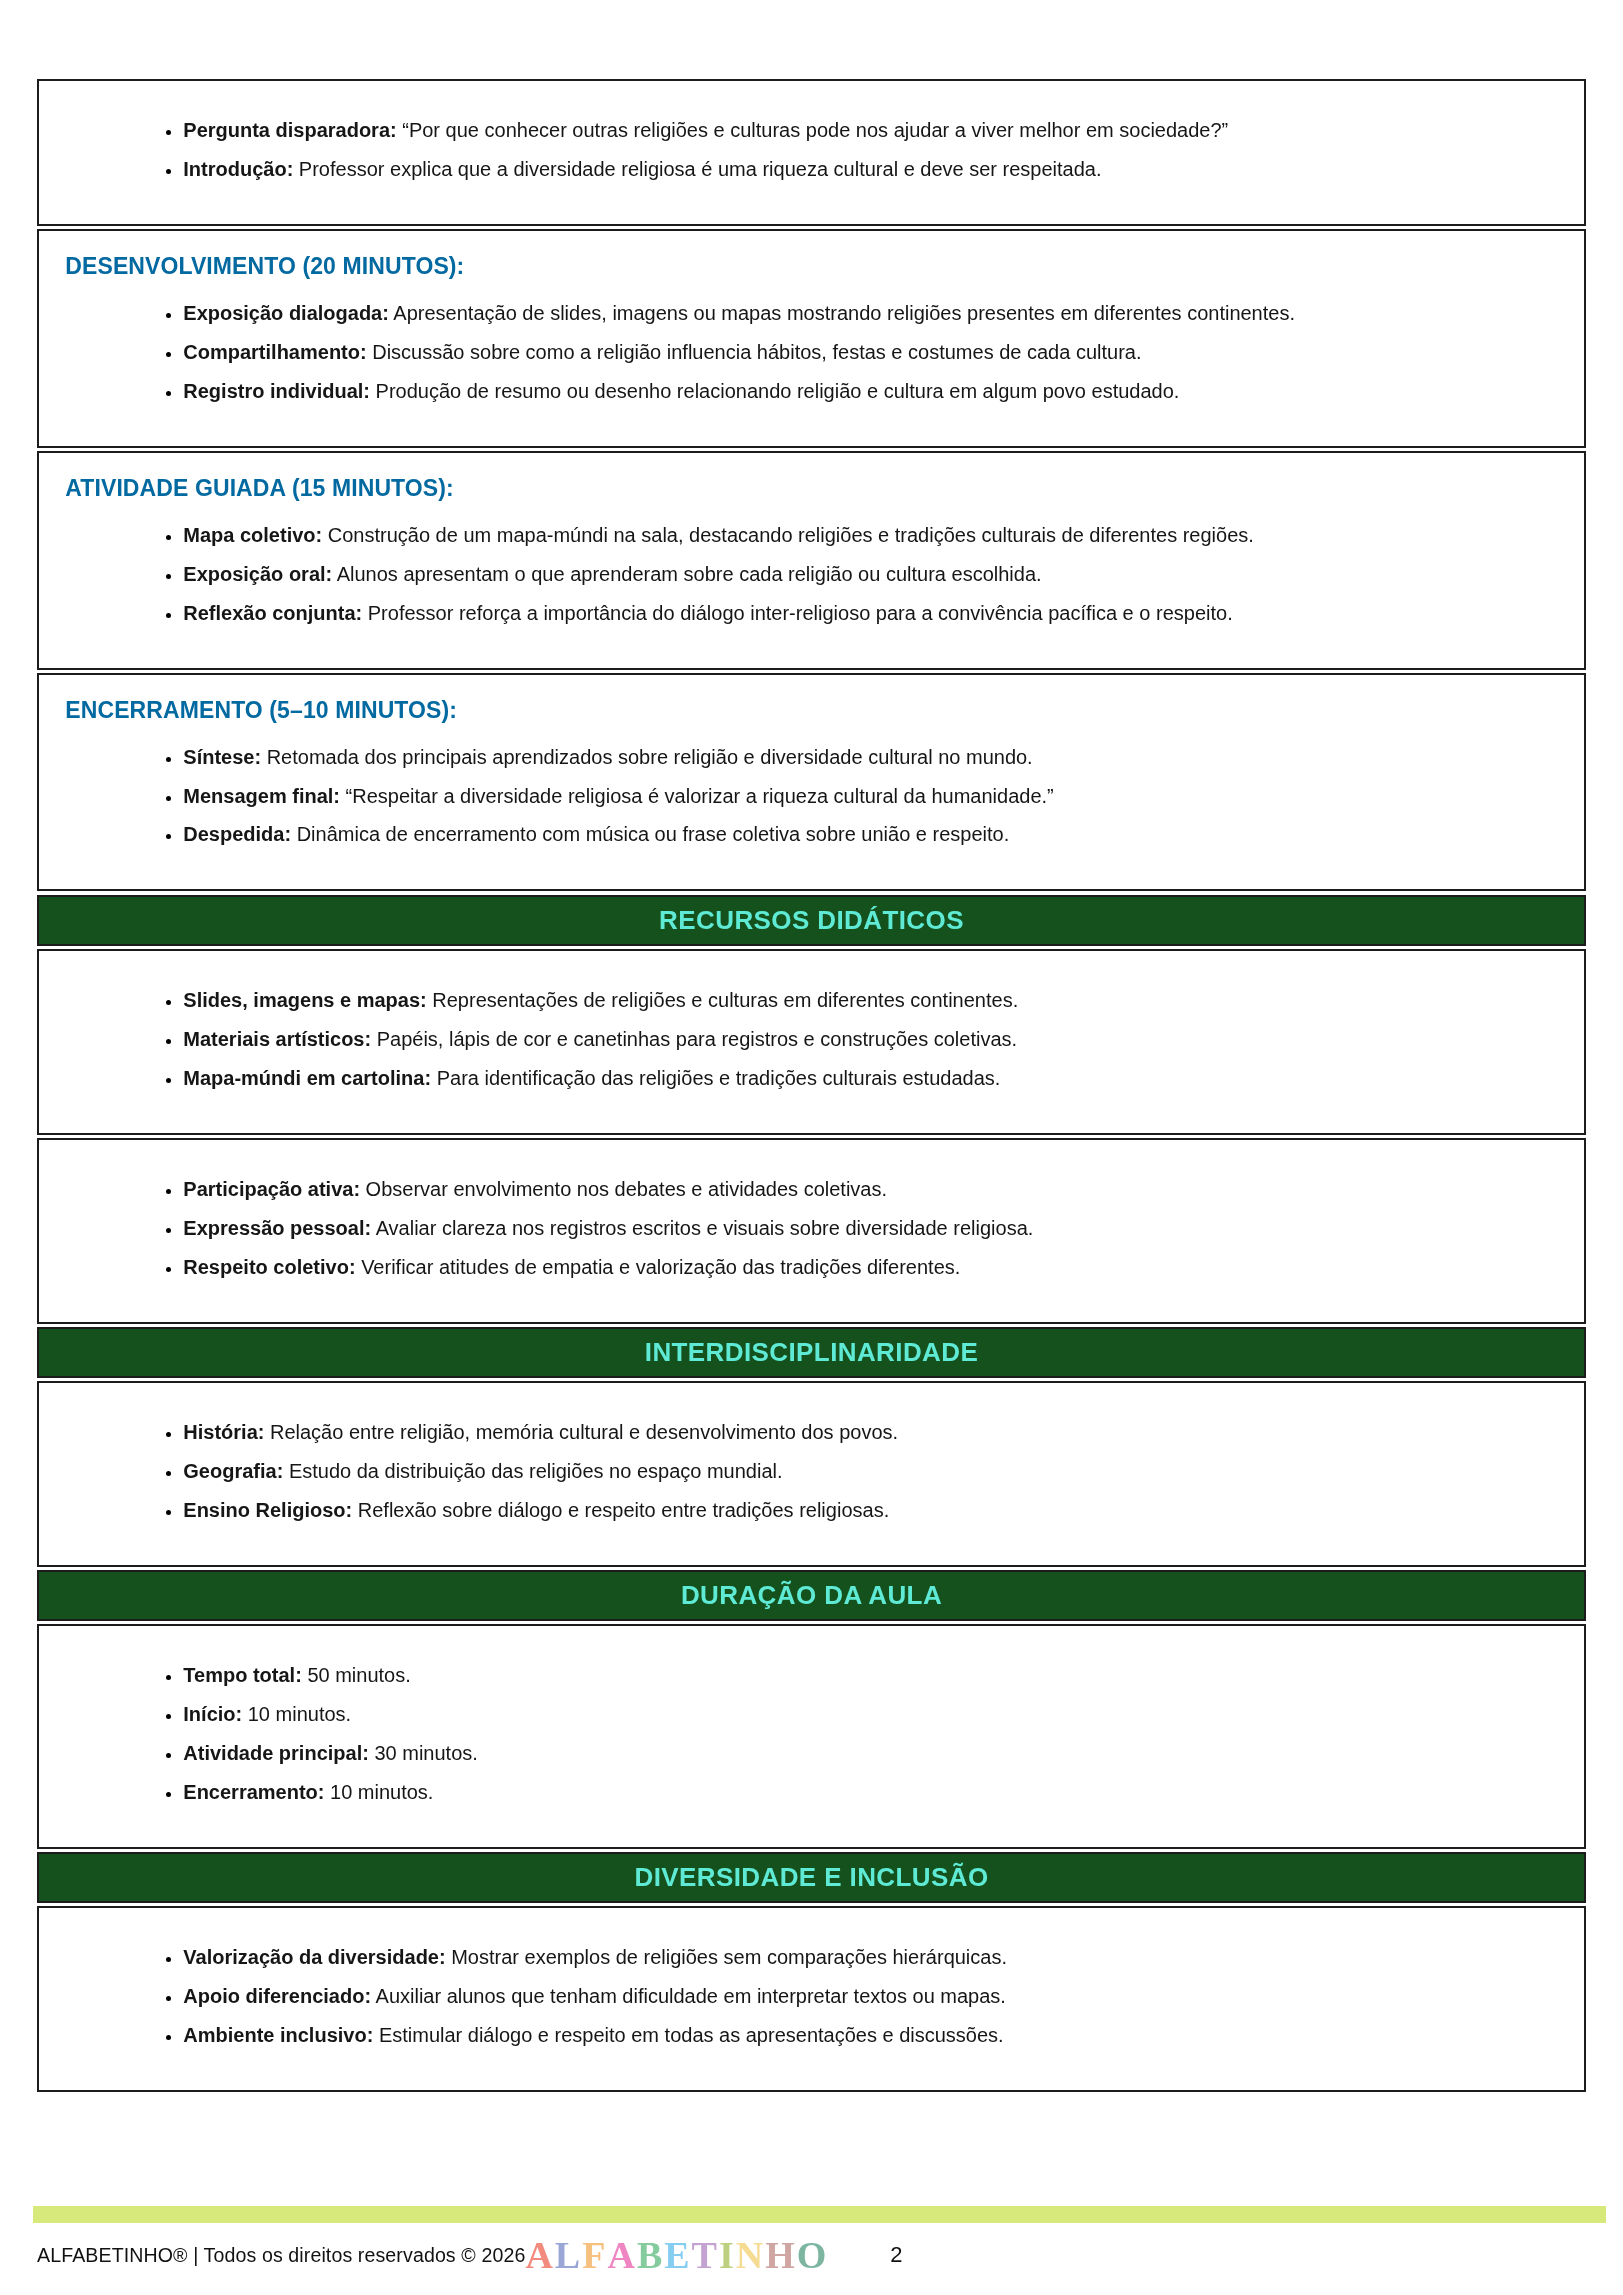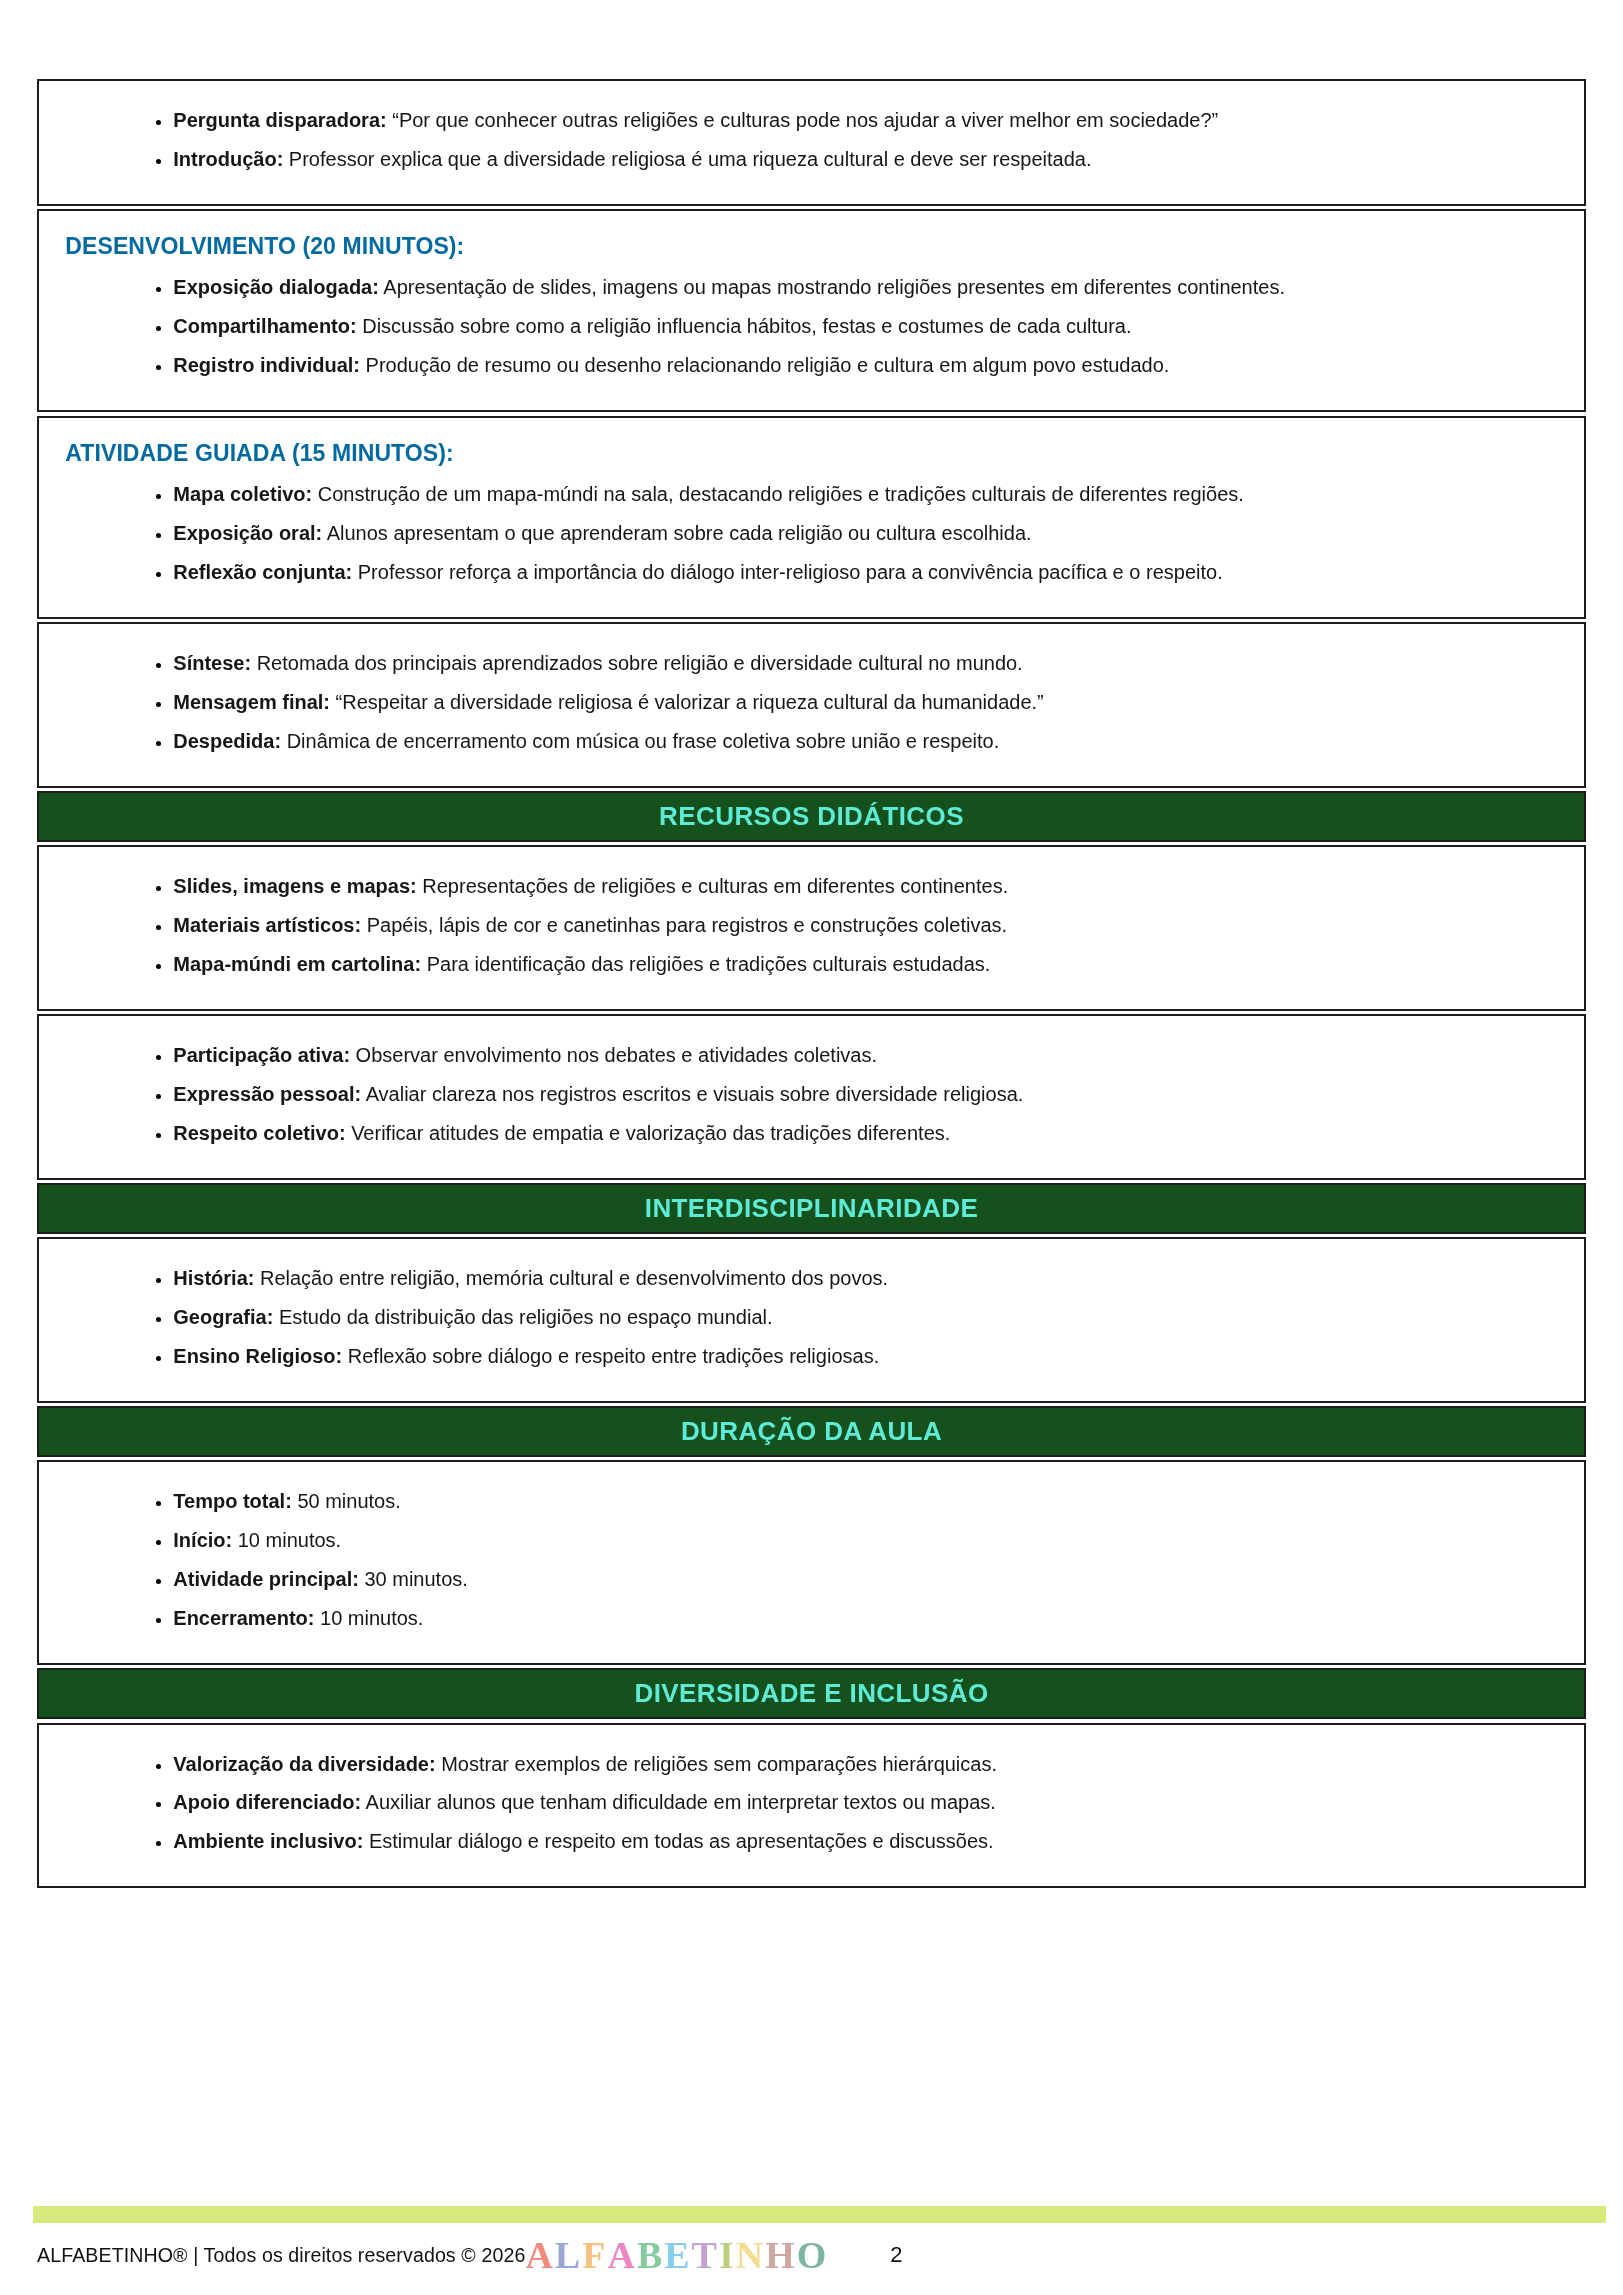--- a/index.html
+++ b/index.html
@@ -21,21 +21,21 @@
     box-sizing:border-box;
   }
   .box h2{
     color:#0369a1;
     font-size:23px;
     font-weight:700;
     line-height:1.2;
     margin:5.2px 0 10.5px 1.3px;
     letter-spacing:0.1px;
   }
-  .box ul{list-style:disc;margin:6px;padding-left:102px;}
+  .box ul{list-style:disc;margin:16px;padding-left:102px;}
   .box li{
     font-size:20px;
     line-height:1.65;
     margin:5.9px 0;
     padding-left:1.3px;
   }
   .box li::marker{color:#000;font-size:0.75em;}
   .item-label{font-weight:700;}
   .banner{
     border:2px solid #1c1c1c;
@@ -91,20 +91,21 @@
       </section>
       <section class="box">
         <h2>ATIVIDADE GUIADA (15 MINUTOS):</h2>
         <ul>
           <li><span class="item-label">Mapa coletivo:</span> <span>Construção de um mapa-múndi na sala, destacando religiões e tradições culturais de diferentes regiões.</span></li>
           <li><span class="item-label">Exposição oral:</span> <span>Alunos apresentam o que aprenderam sobre cada religião ou cultura escolhida.</span></li>
           <li><span class="item-label">Reflexão conjunta:</span> <span>Professor reforça a importância do diálogo inter-religioso para a convivência pacífica e o respeito.</span></li>
         </ul>
       </section>
       <section class="box">
+        <h2>ENCERRAMENTO (5–10 MINUTOS):</h2>
         <ul>
           <li><span class="item-label">Síntese:</span> <span>Retomada dos principais aprendizados sobre religião e diversidade cultural no mundo.</span></li>
           <li><span class="item-label">Mensagem final:</span> <span>“Respeitar a diversidade religiosa é valorizar a riqueza cultural da humanidade.”</span></li>
           <li><span class="item-label">Despedida:</span> <span>Dinâmica de encerramento com música ou frase coletiva sobre união e respeito.</span></li>
         </ul>
       </section>
       <div class="banner">RECURSOS DIDÁTICOS</div>
       <section class="box">
         <ul>
           <li><span class="item-label">Slides, imagens e mapas:</span> <span>Representações de religiões e culturas em diferentes continentes.</span></li>

